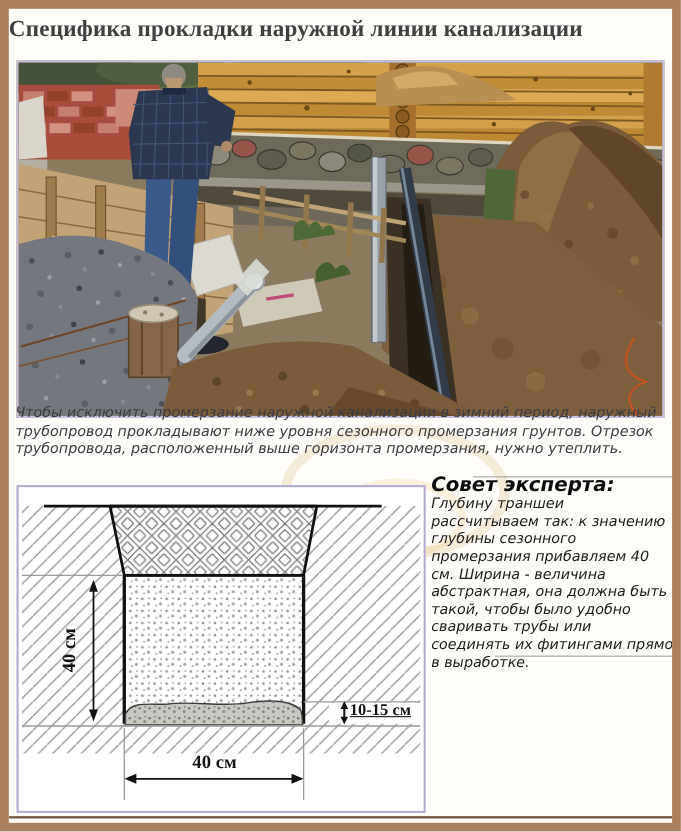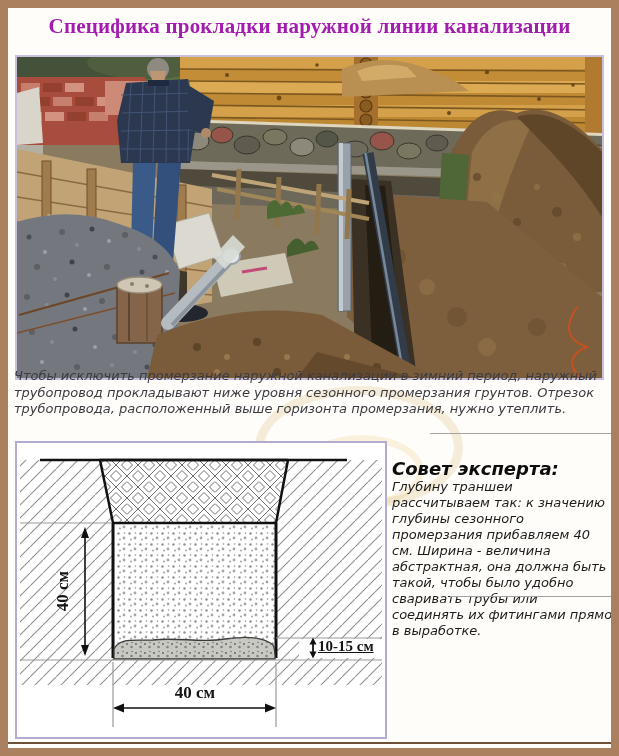--- a/index.html
+++ b/index.html
@@ -2,23 +2,23 @@
 <html><head>
 <meta charset="utf-8">
 <style>
   html,body{margin:0;padding:0;background:#e9e4dc;}
   .page{
     position:relative;width:619px;height:756px;box-sizing:border-box;
     border:8px solid #aa805e;background:#fffdf9;overflow:hidden;
     font-family:"DejaVu Sans",sans-serif;
   }
   .title{
-    position:absolute;top:6px;left:0;width:603px;text-align:center;
+    position:absolute;top:6px;left:0;width:603px;text-align:left;
     font-family:"Liberation Serif",serif;font-weight:bold;font-size:21px;
-    color:#a21caf;letter-spacing:.2px;
+    color:#404040;letter-spacing:.2px;
   }
   .photo{
     position:absolute;left:7px;top:47px;width:585px;height:321px;
     border:2px solid #c8c0da;background:#8a7a5f;z-index:1;
   }
   .photo svg{display:block;width:585px;height:321px;}
   .intro{
     position:absolute;left:6px;top:360px;width:597px;z-index:3;
     font-style:italic;font-size:13px;line-height:16.6px;color:#3b3b42;
   }
@@ -41,21 +41,21 @@
   .diagram{
     position:absolute;left:7px;top:433px;width:368px;height:294px;
     border:2px solid #b3abd0;background:#ffffff;z-index:3;
   }
   .diagram svg{position:absolute;left:0;top:0;}
   .dlabel{position:absolute;color:#141414;font-family:"Liberation Serif",serif;z-index:5;}
   .lbl-depth{left:5px;top:137px;width:84px;height:22px;transform:rotate(-90deg);
     transform-origin:50% 50%;text-align:center;font-weight:bold;font-size:17px;}
   .lbl-cushion{left:301px;top:195px;font-weight:bold;font-size:15px;text-decoration:underline;}
   .lbl-width{left:136px;top:240px;width:84px;text-align:center;font-weight:bold;font-size:17px;}
-  .expert{position:absolute;left:384px;top:453px;width:221px;z-index:3;
+  .expert{position:absolute;left:384px;top:425px;width:221px;z-index:3;
     font-style:italic;color:#1c1c1c;font-size:13px;line-height:16px;}
   .expert .h{font-weight:bold;font-size:18px;color:#0d0d0d;}
   .tip2{position:absolute;left:384px;top:594px;width:222px;z-index:3;
     font-style:italic;color:#1c1c1c;font-size:13px;line-height:15.6px;}
   .bottomline{position:absolute;left:0;top:734px;width:603px;height:2px;background:#6e5037;}
 </style>
 </head>
 <body>
 
 <div class="page">

